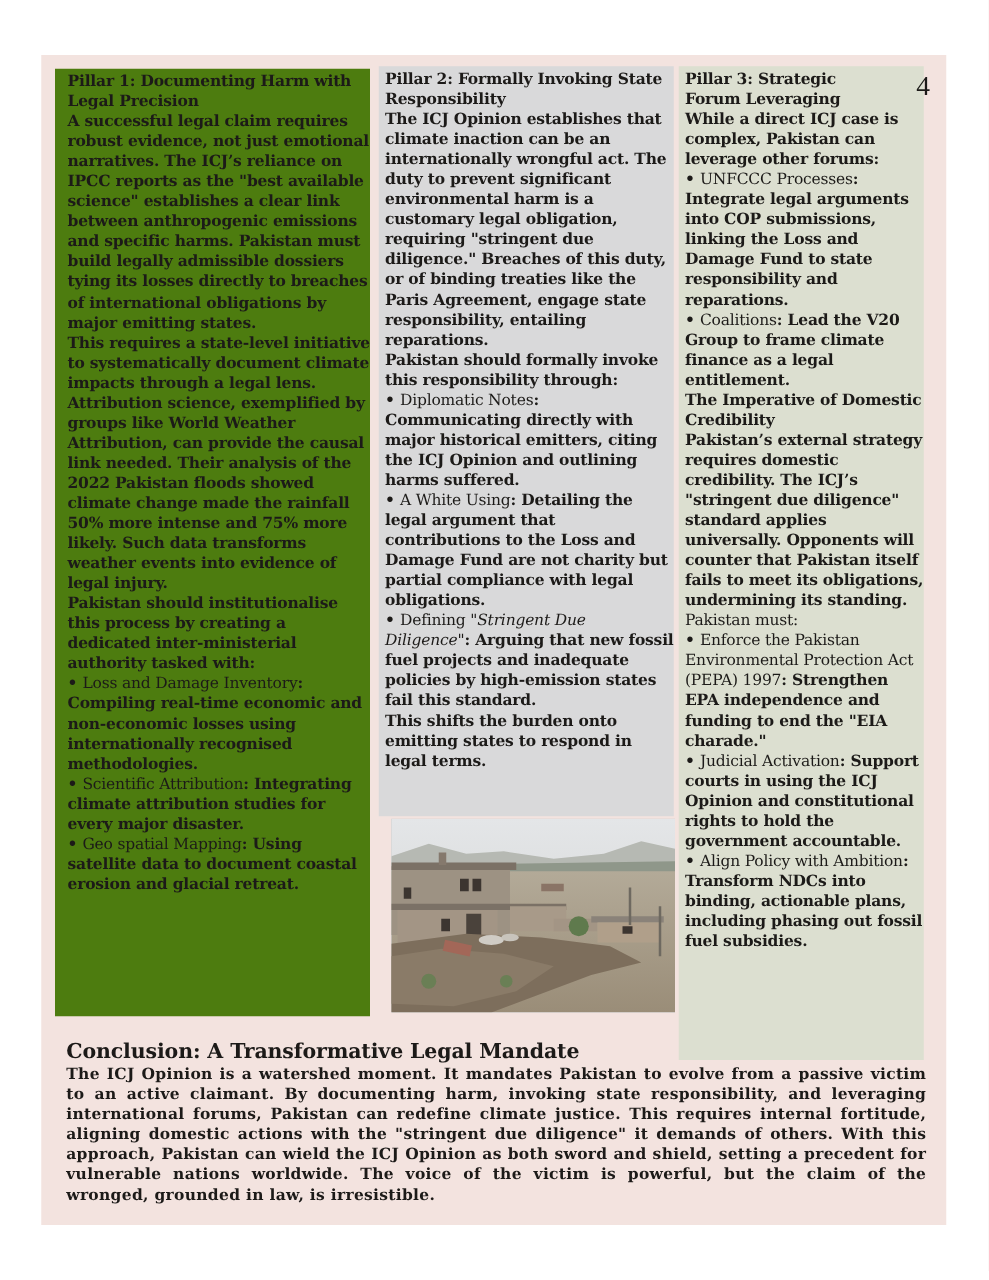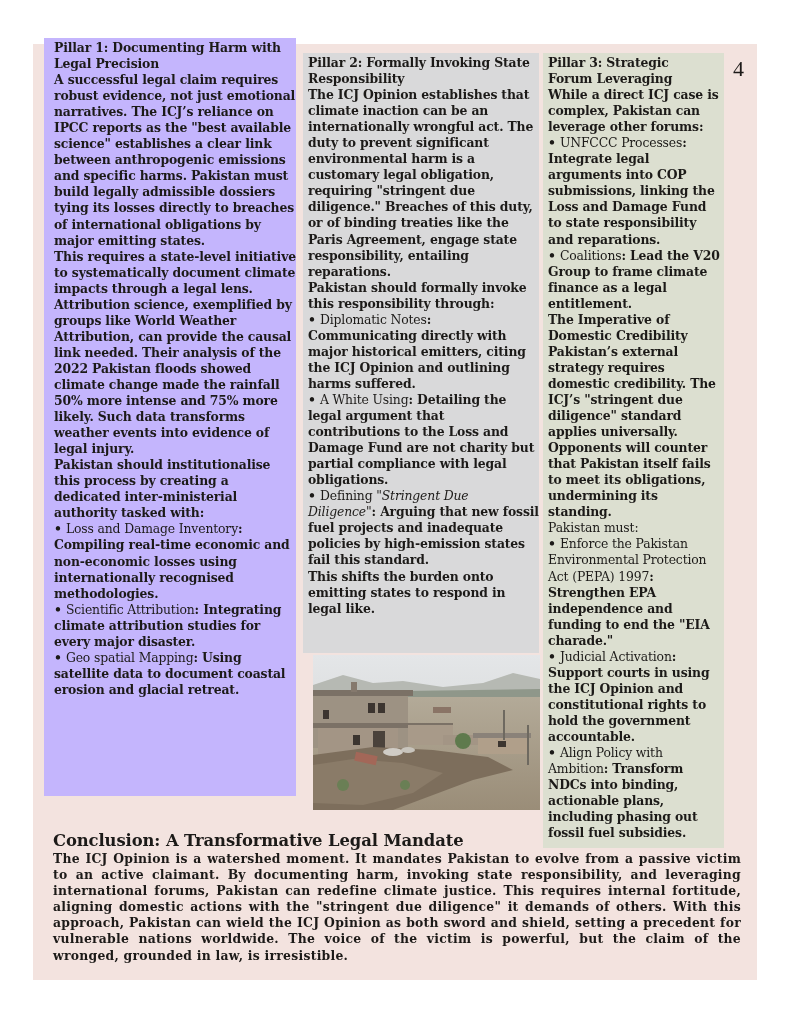--- a/index.html
+++ b/index.html
@@ -10,23 +10,23 @@
     }
     .page-panel {
       position: absolute; left: 33px; top: 44px; width: 724px; height: 936px;
       background: #f3e3df;
     }
     .col { position: absolute; box-sizing: border-box; font-size: 12.4px; line-height: 16.05px; font-weight: 600; letter-spacing: -0.15px; }
     .col p { margin: 0; }
     .col .h { font-weight: 700; }
     .col b { font-weight: 400; }
     .col .light { font-weight: 400; }
-    .pillar1 { left: 44px; top: 38px; width: 252px; height: 758px; background: #c4b5fd; padding: 2px 0 0 10px; }
+    .pillar1 { left: 44px; top: 55px; width: 252px; height: 758px; background: #4d7c0f; padding: 2px 0 0 10px; }
     .pillar2 { left: 303px; top: 53px; width: 236px; height: 600px; background: #d9d9da; padding: 2px 0 0 5px; }
-    .pillar3 { left: 543px; top: 53px; width: 181px; height: 795px; background: #dcdfd0; padding: 2px 0 0 5px; }
+    .pillar3 { left: 543px; top: 53px; width: 196px; height: 795px; background: #dcdfd0; padding: 2px 0 0 5px; }
     .page-number {
       position: absolute; left: 733px; top: 56px; font-size: 22px; font-weight: 400;
       font-family: "Liberation Serif", "DejaVu Serif", serif; color: #1c1a18;
     }
     .flood-image { position: absolute; left: 313px; top: 655px; width: 227px; height: 155px; overflow: hidden; background: #c9cbcc; }
     .flood-image svg { display: block; }
     .conclusion { position: absolute; left: 53px; top: 831px; width: 688px; }
     .conclusion h2 { margin: 0; font-size: 16.4px; line-height: 20px; font-weight: 700; letter-spacing: -0.1px; }
     .conclusion p { margin: 0; font-size: 12.4px; line-height: 16.1px; font-weight: 600; text-align: justify; letter-spacing: 0.25px; }
   </style>
@@ -45,21 +45,21 @@
   <p><span>• </span><b>Geo spatial Mapping</b><span>: Using satellite data to document coastal erosion and glacial retreat.</span></p>
 </section>
 
 <section class="col pillar2">
   <p class="h">Pillar 2: Formally Invoking State Responsibility</p>
   <p>The ICJ Opinion establishes that climate inaction can be an internationally wrongful act. The duty to prevent significant environmental harm is a customary legal obligation, requiring "stringent due diligence." Breaches of this duty, or of binding treaties like the Paris Agreement, engage state responsibility, entailing reparations.</p>
   <p>Pakistan should formally invoke this responsibility through:</p>
   <p><span>• </span><b>Diplomatic Notes</b><span>: Communicating directly with major historical emitters, citing the ICJ Opinion and outlining harms suffered.</span></p>
   <p><span>• </span><b>A White Using</b><span>: Detailing the legal argument that contributions to the Loss and Damage Fund are not charity but partial compliance with legal obligations.</span></p>
   <p><span>• </span><b><span>Defining "</span><i>Stringent Due Diligence</i><span>"</span></b><span>: Arguing that new fossil fuel projects and inadequate policies by high-emission states fail this standard.</span></p>
-  <p>This shifts the burden onto emitting states to respond in legal like.</p>
+  <p>This shifts the burden onto emitting states to respond in legal terms.</p>
 </section>
 
 <div class="flood-image" title="Flood-damaged buildings surrounded by muddy floodwater and debris">
   <svg width="227" height="155" viewBox="0 0 227 155">
     <defs>
       <linearGradient id="sky" x1="0" y1="0" x2="0" y2="1">
         <stop offset="0" stop-color="#e4e6e8"></stop>
           <stop offset="1" stop-color="#cfd1cf"></stop>
       </linearGradient>
       <linearGradient id="water" x1="0" y1="0" x2="0" y2="1">

